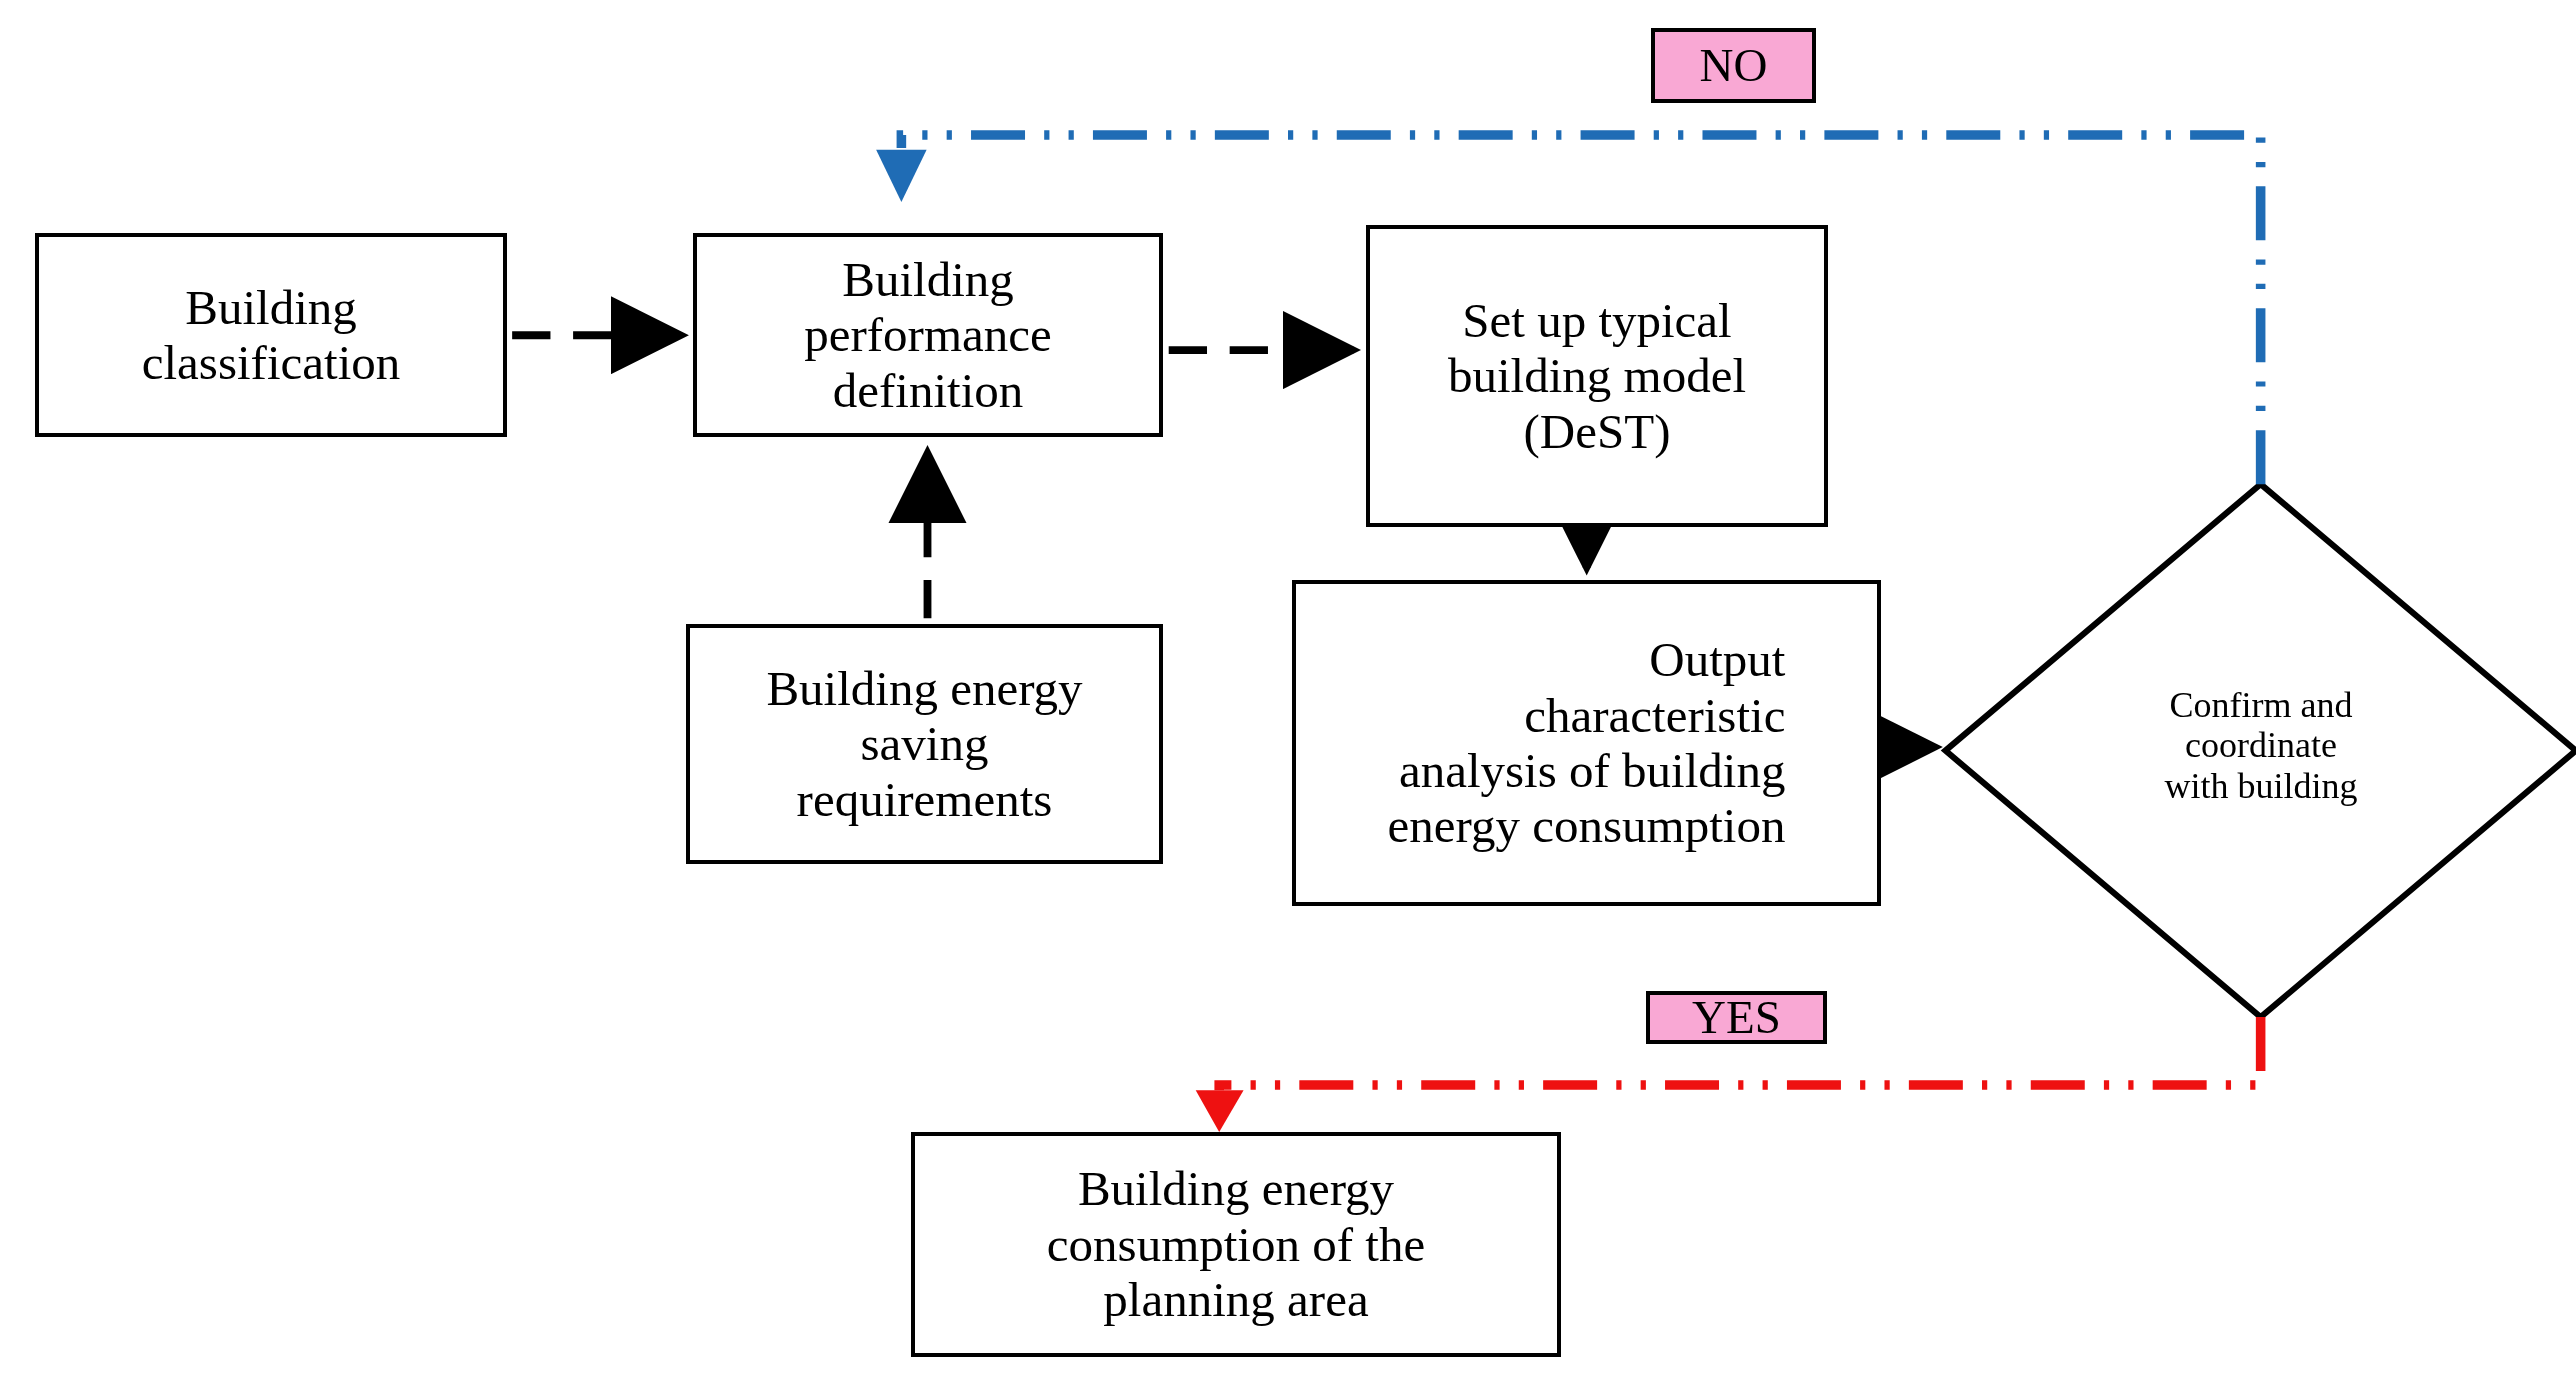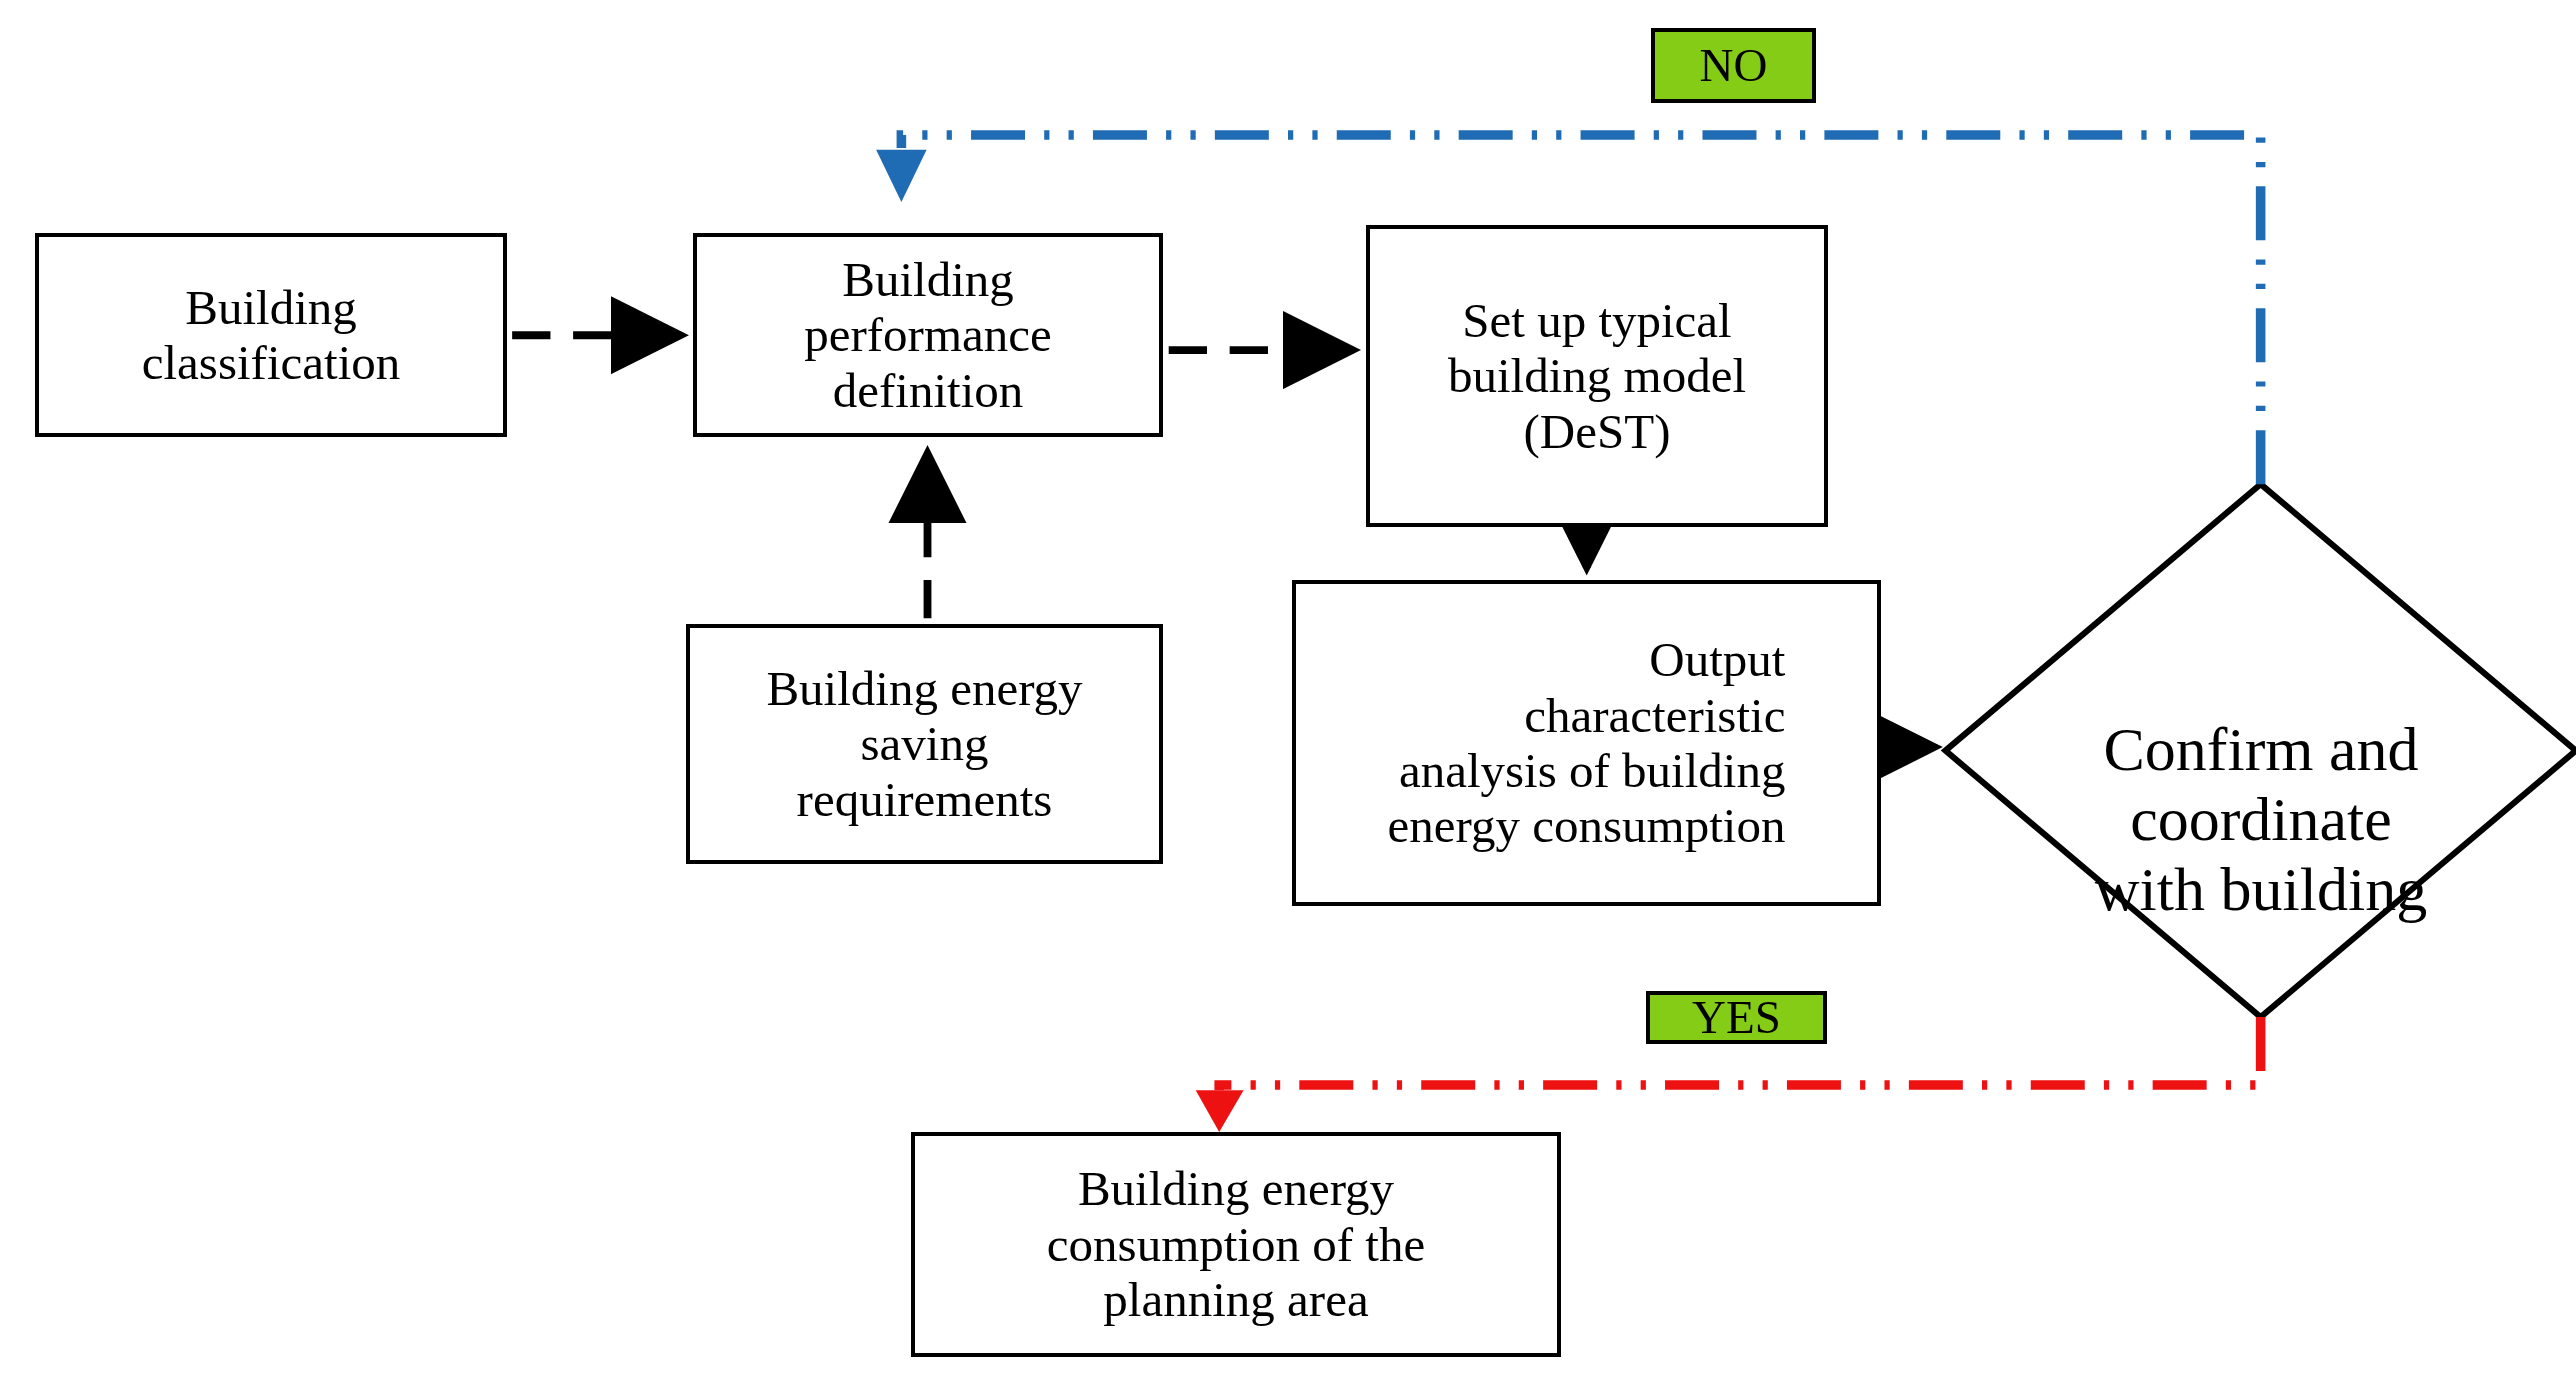--- a/index.html
+++ b/index.html
@@ -41,34 +41,34 @@
     font-size: 49px;
     line-height: 1.13;
     color: #000000;
     white-space: pre-line;
     padding: 0 7px;
   }
   .decision-label {
     position: absolute;
     box-sizing: border-box;
     border: 4.4px solid #000000;
-    background: #84cc16;
+    background: #f9a8d4;
     display: flex;
     align-items: center;
     justify-content: center;
     font-family: "Liberation Serif", "DejaVu Serif", serif;
     font-size: 47px;
     line-height: 1;
     color: #000000;
   }
   .diamond-text {
     position: absolute;
     text-align: center;
     font-family: "Liberation Serif", "DejaVu Serif", serif;
-    font-size: 62px;
+    font-size: 36px;
     line-height: 1.13;
     color: #000000;
     white-space: pre-line;
     pointer-events: none;
   }
 </style>
 </head>
 <body>
 
 <div id="flow-root">

